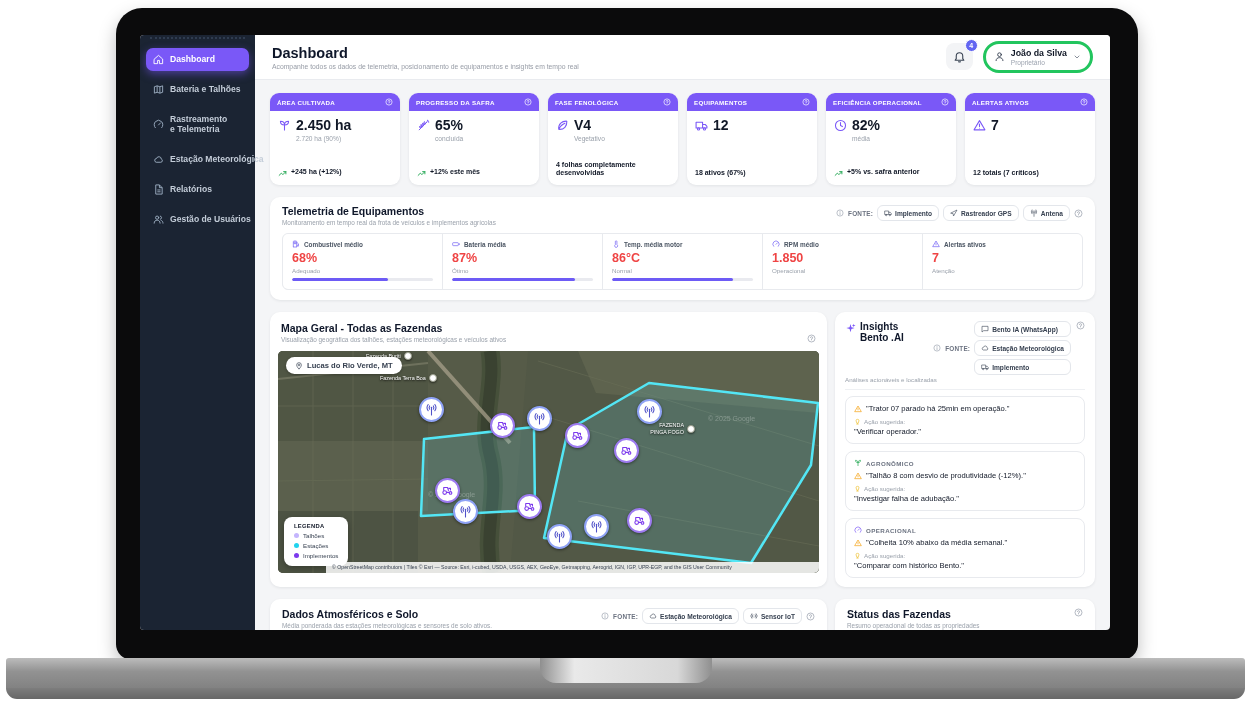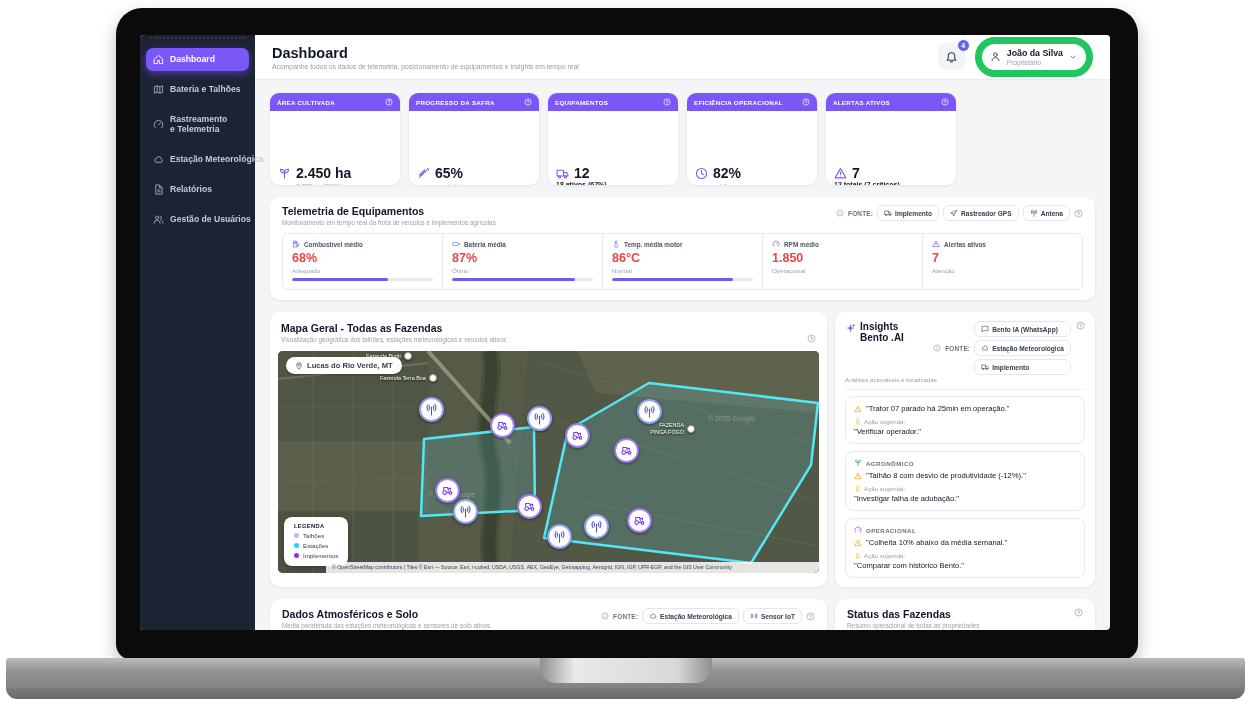--- a/index.html
+++ b/index.html
@@ -41,38 +41,38 @@
   .hdr{height:44px;flex-shrink:0;background:#fff;border-bottom:1px solid #e9ebef;
        display:flex;align-items:center;padding:0 17px;gap:12px;}
   .hd-title{font-size:14.5px;font-weight:700;color:#0f172a;}
   .hd-sub{font-size:6.8px;color:#979ca6;margin-top:2px;}
   .hd-right{margin-left:auto;display:flex;align-items:center;gap:10px;}
   .bell-btn{width:27px;height:27px;background:#f3f4f6;border-radius:8px;position:relative;
             display:flex;align-items:center;justify-content:center;color:#374151;}
   .bell-badge{position:absolute;top:-4px;right:-5px;min-width:13px;height:13px;border-radius:8px;
               background:#6366f1;color:#fff;font-size:7px;font-weight:700;display:flex;
               align-items:center;justify-content:center;border:1.5px solid #fff;padding:0 2px;box-sizing:border-box;}
-  .user-pill{display:flex;align-items:center;gap:6px;border:7px solid #22c55e;border-radius:999px;
+  .user-pill{display:flex;align-items:center;gap:6px;border:3px solid #22c55e;border-radius:999px;
              padding:4px 9px 4px 8px;background:#fff;color:#374151;}
   .u-name{font-size:8.8px;font-weight:700;color:#111827;line-height:1.2;}
   .u-role{font-size:6.6px;color:#9ca3af;}
   
   .content{flex:1;padding:13px 15px;display:flex;flex-direction:column;gap:12px;overflow:hidden;}
   .panel{background:#fff;border-radius:10px;box-shadow:0 1px 3px rgba(16,24,40,.08);}
   .p-title{font-size:10.5px;font-weight:700;color:#0f172a;}
   .p-sub{font-size:6.4px;color:#9aa1ab;margin-top:2px;}
   .help{color:#9ca3af;}
   
   .kpi-row{display:grid;grid-template-columns:repeat(6,1fr);gap:9px;}
   .kpi{background:#fff;border-radius:9px;box-shadow:0 1px 3px rgba(16,24,40,.08);overflow:hidden;
        display:flex;flex-direction:column;height:92px;}
   .kpi-h{background:#7a58f7;color:#fff;display:flex;align-items:center;justify-content:space-between;
          padding:5px 7px;font-size:6.2px;font-weight:700;letter-spacing:.3px;}
   .kpi-b{padding:6px 8px 7px;display:flex;flex-direction:column;flex:1;}
-  .kpi-val{display:flex;align-items:center;gap:5px;font-size:14px;font-weight:800;color:#111827;margin-top:48px;}
+  .kpi-val{display:flex;align-items:center;gap:5px;font-size:14px;font-weight:800;color:#111827;}
   .kpi-val .ic{color:#7a58f7;}
   .kpi-sub{font-size:6.6px;color:#9aa1ab;margin:2px 0 0 18px;}
   .kpi-tr{margin-top:auto;display:flex;align-items:flex-start;gap:4px;font-size:7px;font-weight:700;
           color:#111827;line-height:1.25;}
   .kpi-tr .ic{color:#16a34a;margin-top:1px;}
   
   .tel{padding:8px 12px 10px;}
   .row-head{display:flex;align-items:flex-start;}
   .src-row{margin-left:auto;display:flex;align-items:center;gap:4px;}
   .src-label{font-size:6.4px;font-weight:700;color:#6b7280;letter-spacing:.2px;}
@@ -371,20 +371,40 @@
               <div class="kpi-tr">
                   <svg class="ic" width="9" height="9">
                     <use href="#i-trend"></use>
                   </svg>
                   <span>+12% este mês</span>
                 </div>
             </div>
           </div>
           <div class="kpi">
             <div class="kpi-h">
+                <span>FASE FENOLÓGICA</span>
+                <svg width="8" height="8" class="ic">
+                  <use href="#i-help"></use>
+                </svg>
+              </div>
+            <div class="kpi-b">
+              <div class="kpi-val">
+                  <svg class="ic" width="13" height="13">
+                    <use href="#i-leaf"></use>
+                  </svg>
+                  <span>V4</span>
+                </div>
+              <div class="kpi-sub">Vegetativo</div>
+              <div class="kpi-tr">
+                  <span>4 folhas completamente desenvolvidas</span>
+                </div>
+            </div>
+          </div>
+          <div class="kpi">
+            <div class="kpi-h">
                 <span>EQUIPAMENTOS</span>
                 <svg width="8" height="8" class="ic">
                   <use href="#i-help"></use>
                 </svg>
               </div>
             <div class="kpi-b">
               <div class="kpi-val">
                   <svg class="ic" width="13" height="13">
                     <use href="#i-truck"></use>
                   </svg>

